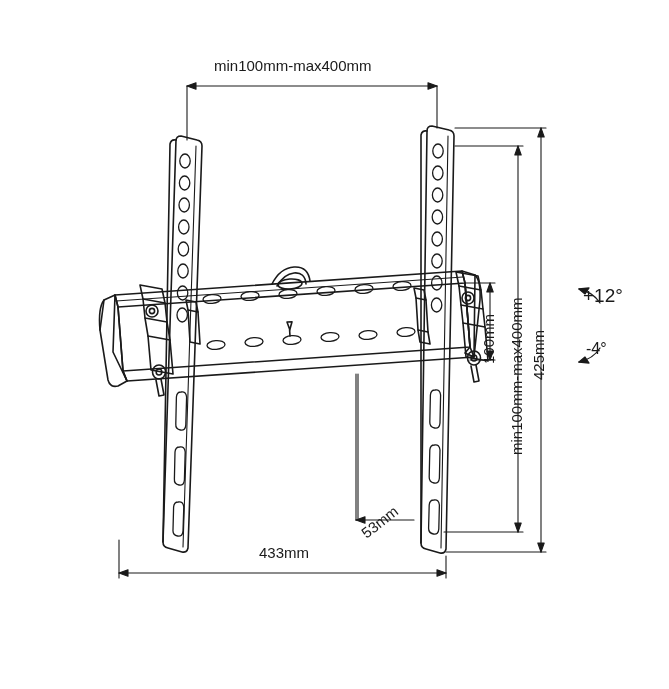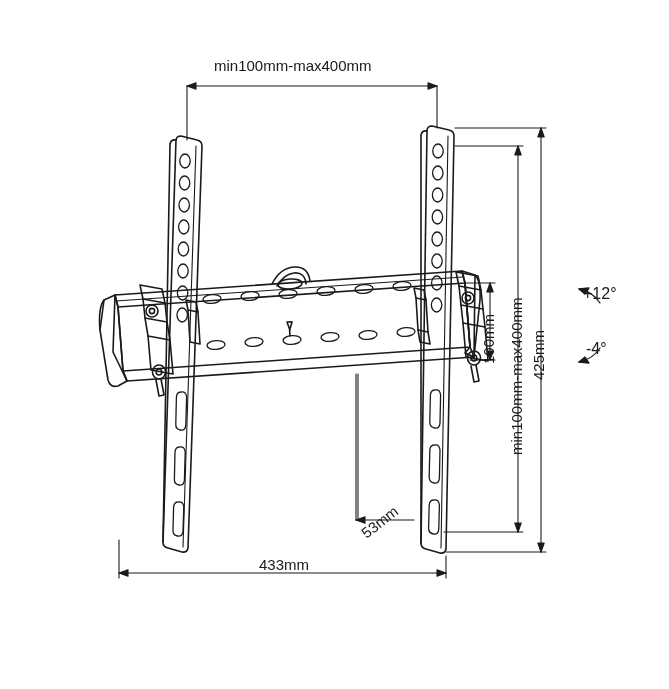--- a/index.html
+++ b/index.html
@@ -232,19 +232,19 @@
   <div class="dim-label" style="left:214px; top:57px;">min100mm-max400mm</div>
 
   <div class="dim-label rot90" style="left:530px; top:380px;">425mm</div>
 
   <div class="dim-label rot90" style="left:508px; top:455px;">min100mm-max400mm</div>
 
   <div class="dim-label rot90" style="left:480px; top:364px;">100mm</div>
 
   <div class="dim-label rot-diag" style="left:358px; top:528px;">53mm</div>
 
-  <div class="dim-label" style="left:259px; top:556px;">433mm</div>
-
-  <div class="dim-label" style="left:583px; top:285px; font-size:16px;">+12°</div>
+  <div class="dim-label" style="left:259px; top:544px;">433mm</div>
+
+  <div class="dim-label" style="left:583px; top:285px; font-size:19px;">+12°</div>
 
   <div class="dim-label" style="left:586px; top:340px; font-size:16px;">-4°</div>
 
 </div>
 
 </body></html>

